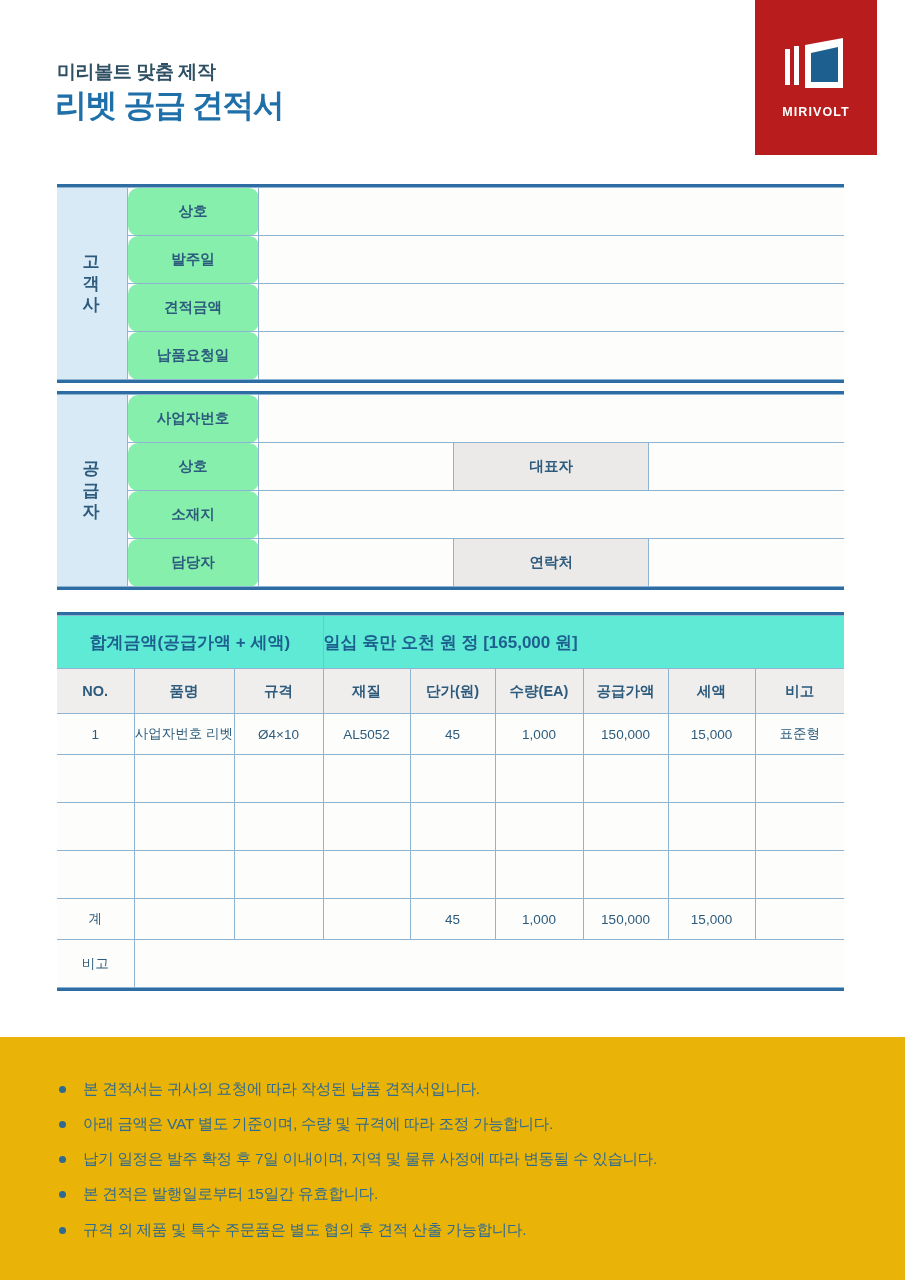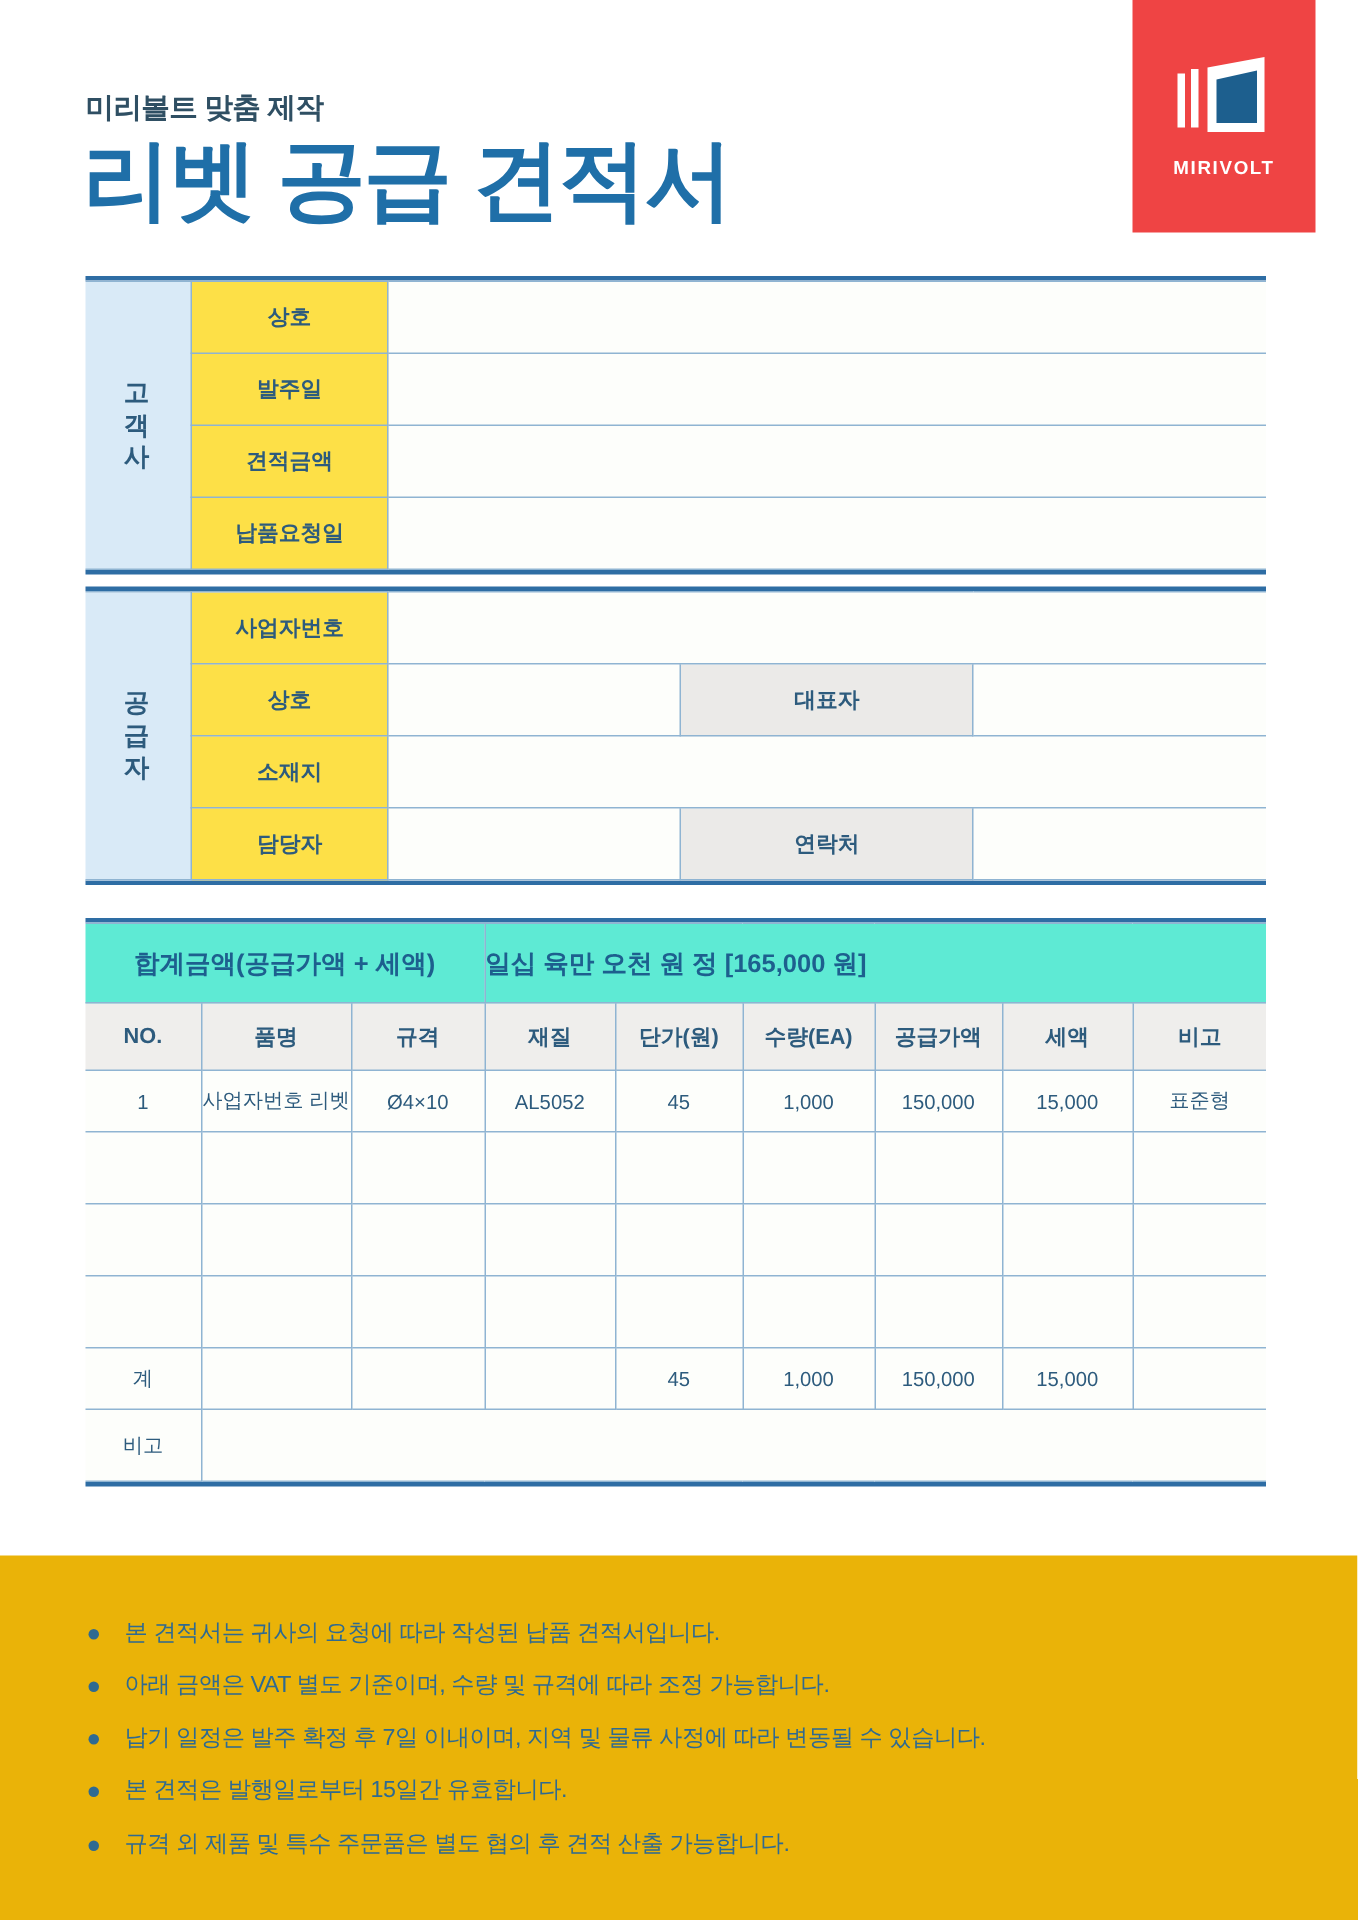--- a/index.html
+++ b/index.html
@@ -19,21 +19,21 @@
   
   #header {
     position: absolute;
     left: 0; top: 0;
     width: 905px; height: 175px; padding-left: 32px;
   }
   #logo-block {
     position: absolute;
     right: 60px; top: 0;
     width: 122px; height: 155px;
-    background: #ef4444;
+    background: #b91c1c;
     display: flex;
     flex-direction: column;
     align-items: center;
     justify-content: center;
   }
   #logo-mark { width: 66px; height: 58px; display:block; }
   #logo-word {
     margin-top: 11px;
     color: #ffffff;
     font-size: 12.5px;
@@ -44,21 +44,21 @@
     position: absolute;
     left: 57px; top: 59px;
     font-size: 19px;
     font-weight: bold;
     color: #2f4f63;
     letter-spacing: -0.4px;
   }
   #doc-title {
     position: absolute;
     left: 55px; top: 88px;
-    font-size: 59px;
+    font-size: 32px;
     font-weight: bold;
     color: #1f6fa8;
     letter-spacing: -1.5px;
     line-height: 1.1;
   }
 
   
   .sheet {
     position: absolute;
     left: 57px;
@@ -91,22 +91,23 @@
     width: 70px;
   }
   .side-stack {
     display: flex;
     flex-direction: column;
     align-items: center;
     justify-content: center;
     line-height: 1.28;
   }
   .sheet td.lbl {
-    background: #fde047;
+    background: #86efac;
     width: 130px;
+    border-radius: 10px;
   }
   .sheet td.val {
     background: #fdfefb;
     border-right: none;
   }
   .sheet td.val-mid { background: #fdfefb; }
   .sheet td.lbl2 {
     background: #ebeae8;
     width: 120px;
   }

